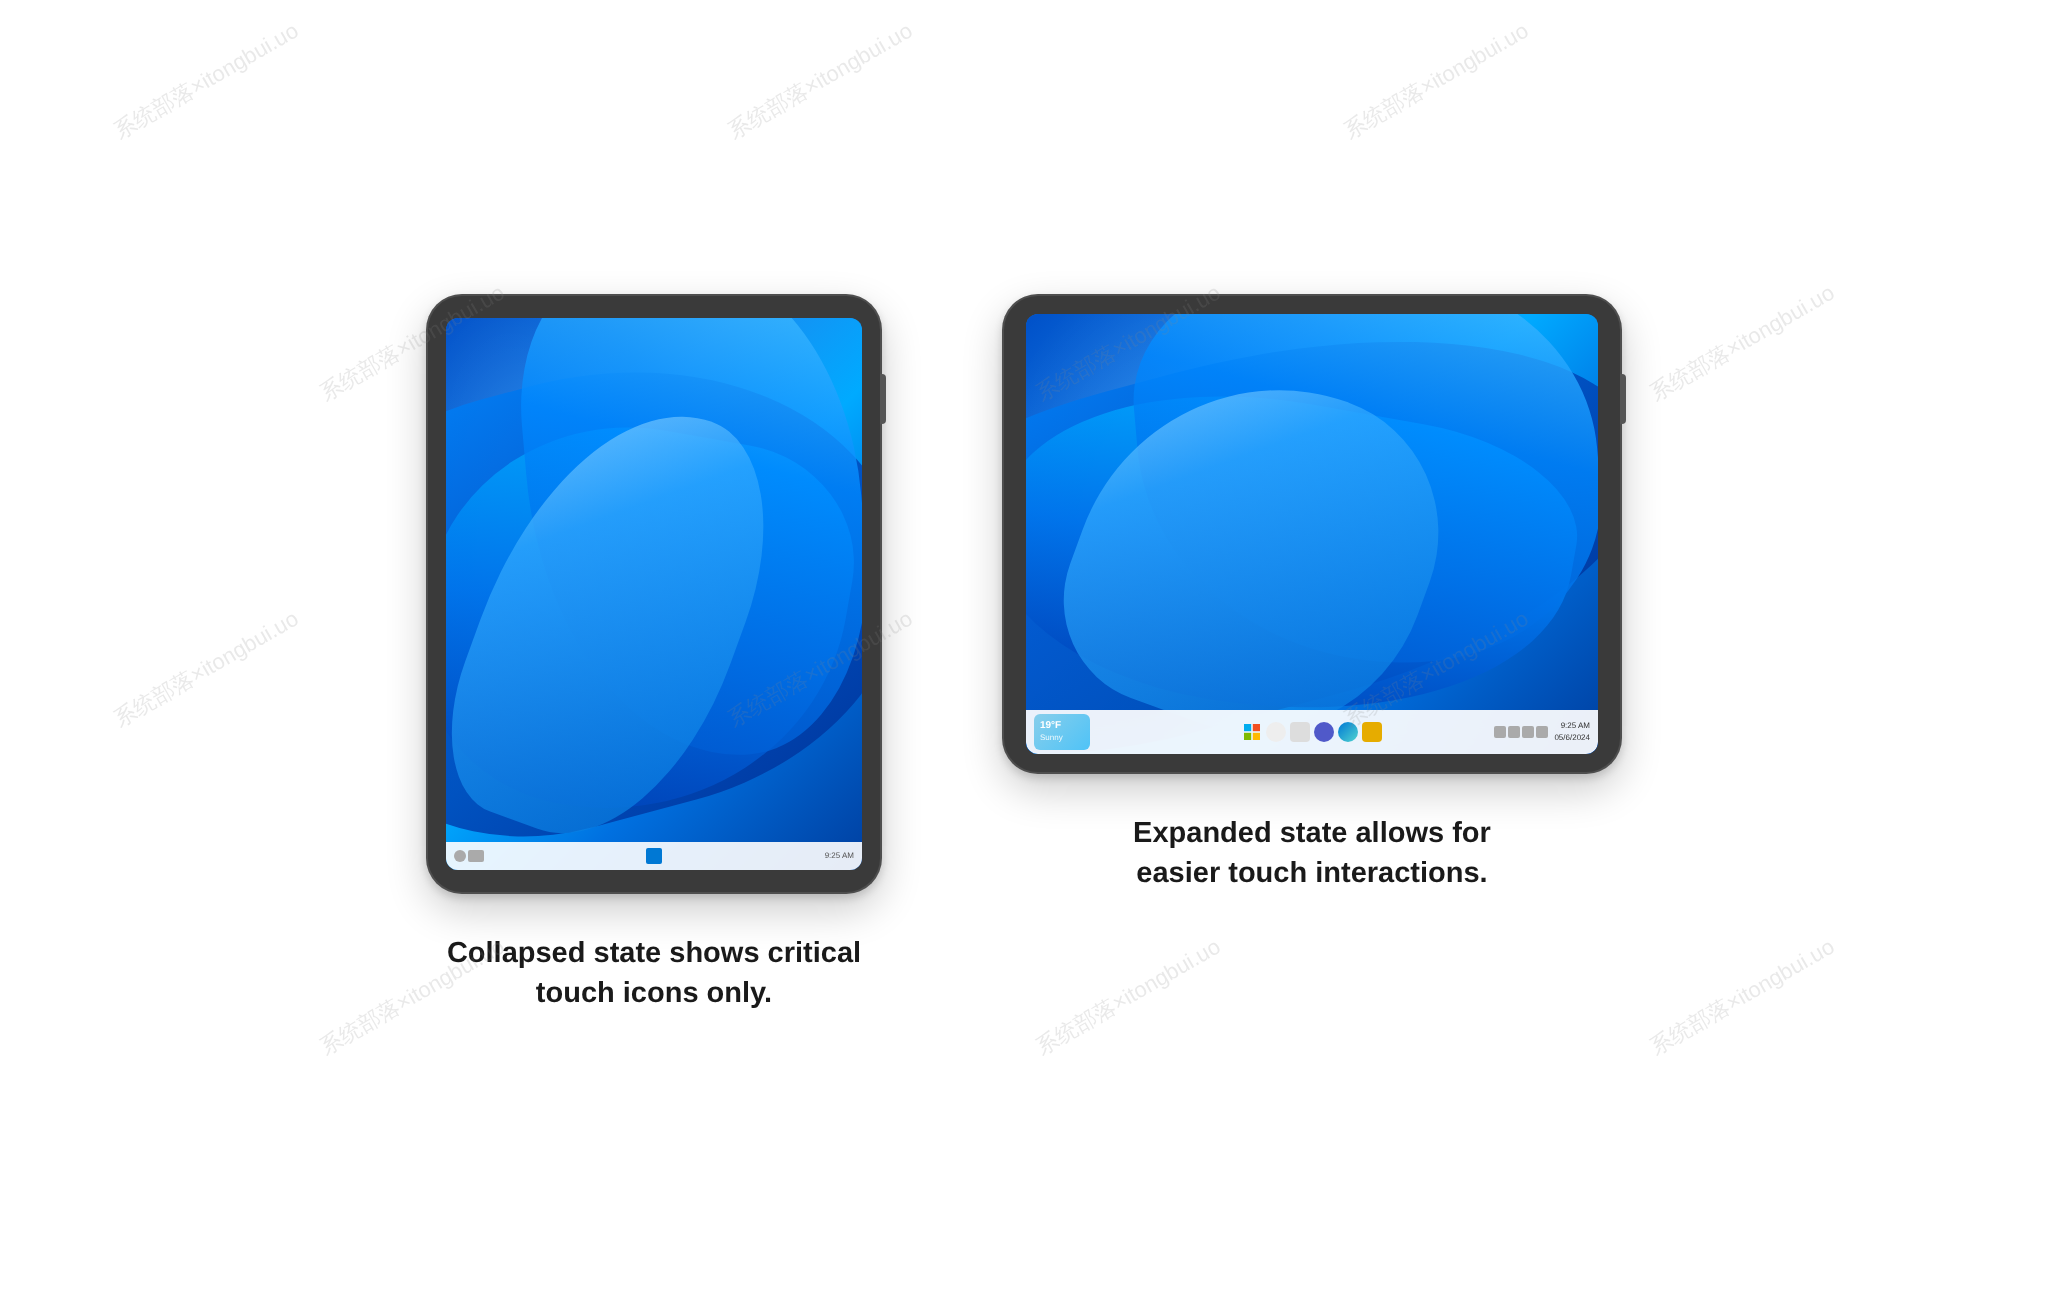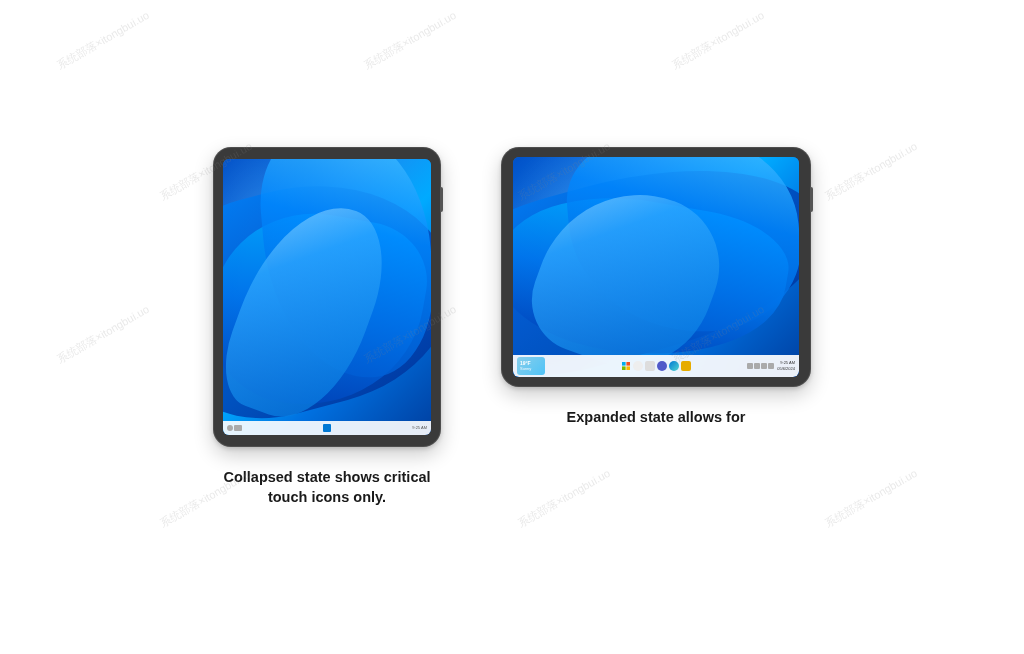--- a/index.html
+++ b/index.html
@@ -388,16 +388,17 @@
             <div style="font-size:4px;color:#333;text-align:right;line-height:1.4;margin-left:2px;">
               <div>9:25 AM</div>
               <div>05/6/2024</div>
             </div>
           </div>
         </div>
       </div>
     </div>
     <div class="caption">
       <span>Expanded state allows for</span><br>
+      <span>easier touch interactions.</span>
     </div>
   </div>
 
 </div>
 
 </body></html>

